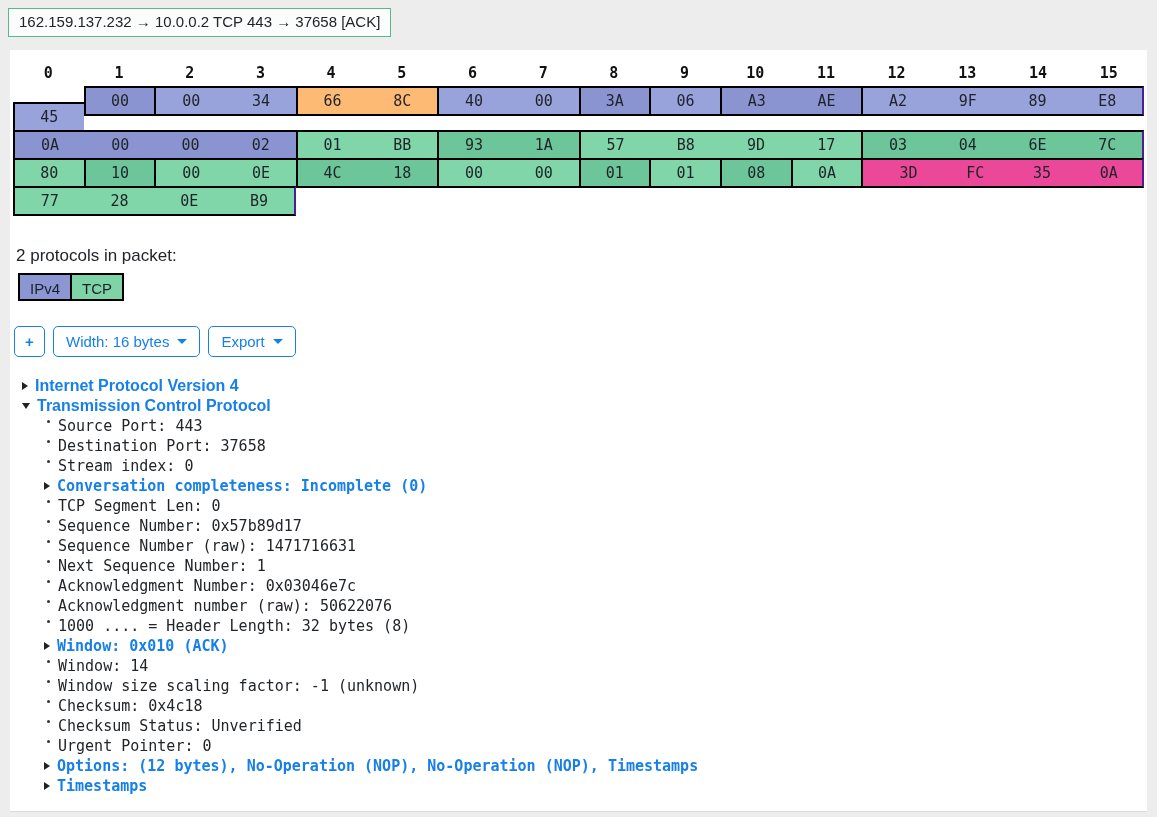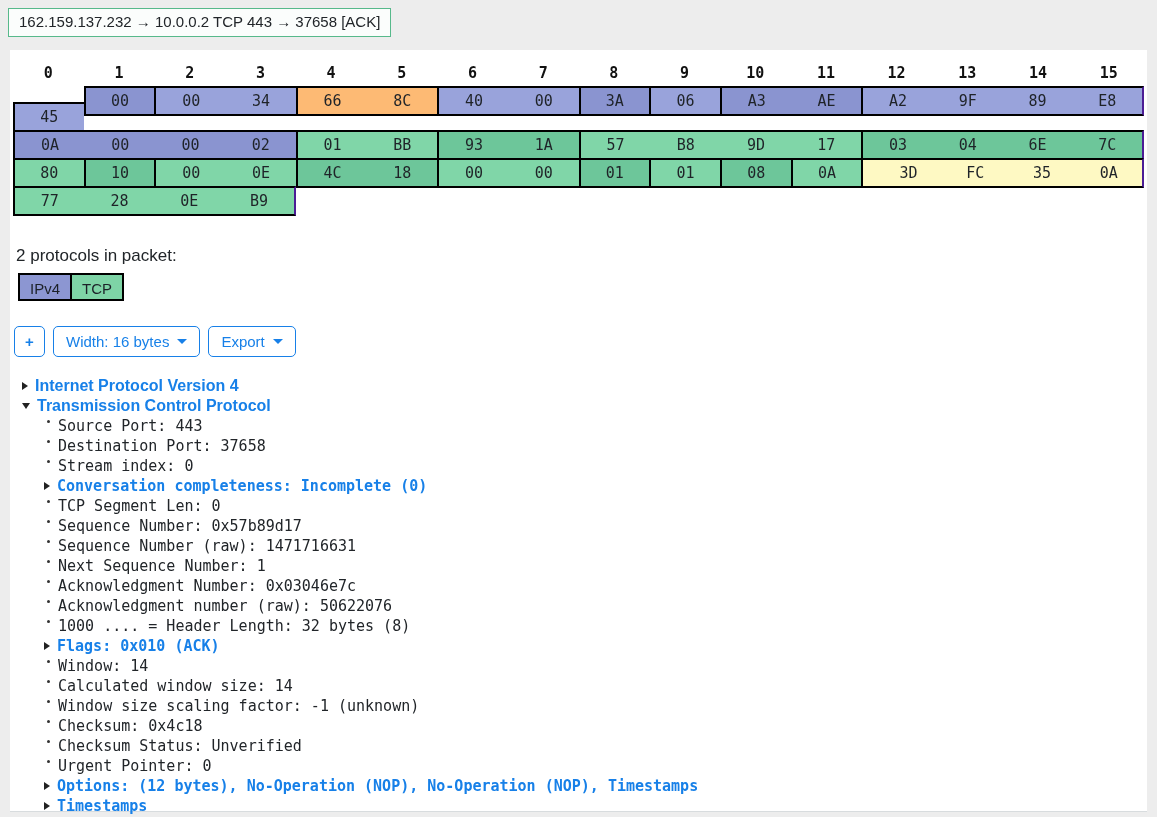--- a/index.html
+++ b/index.html
@@ -283,21 +283,21 @@
           </div>
           <div class="hgroup" style="flex: 0 0 6.25%; background: rgb(128, 214, 168);">
             <span class="hbyte">01</span>
           </div>
           <div class="hgroup" style="flex: 0 0 6.25%; background: rgb(109, 198, 154);">
             <span class="hbyte">08</span>
           </div>
           <div class="hgroup" style="flex: 0 0 6.25%; background: rgb(128, 214, 168);">
             <span class="hbyte">0A</span>
           </div>
-          <div class="hgroup" style="flex: 0 0 25%; background: #fef9c3; padding-left: 12px;">
+          <div class="hgroup" style="flex: 0 0 25%; background: #ec4899; padding-left: 12px;">
             <span class="hbyte">3D</span>
             <span class="hbyte">FC</span>
             <span class="hbyte">35</span>
             <span class="hbyte">0A</span>
           </div>
         </div>
         <div class="hrow">
           <div class="hgroup" style="flex: 0 0 25%; background: rgb(128, 214, 168);">
             <span class="hbyte">77</span>
             <span class="hbyte">28</span>
@@ -374,29 +374,25 @@
       <div class="tchild">
         <span class="dot"></span>
         <span class="ttext">Acknowledgment number (raw): 50622076</span>
       </div>
       <div class="tchild">
         <span class="dot"></span>
         <span class="ttext">1000 .... = Header Length: 32 bytes (8)</span>
       </div>
       <div class="tchild expandable">
         <span class="tri-right"></span>
-        <span class="ttext">Flags: 0x010 (ACK)</span>
+        <span class="ttext">Window: 0x010 (ACK)</span>
       </div>
       <div class="tchild">
         <span class="dot"></span>
         <span class="ttext">Window: 14</span>
-      </div>
-      <div class="tchild">
-        <span class="dot"></span>
-        <span class="ttext">Calculated window size: 14</span>
       </div>
       <div class="tchild">
         <span class="dot"></span>
         <span class="ttext">Window size scaling factor: -1 (unknown)</span>
       </div>
       <div class="tchild">
         <span class="dot"></span>
         <span class="ttext">Checksum: 0x4c18</span>
       </div>
       <div class="tchild">

